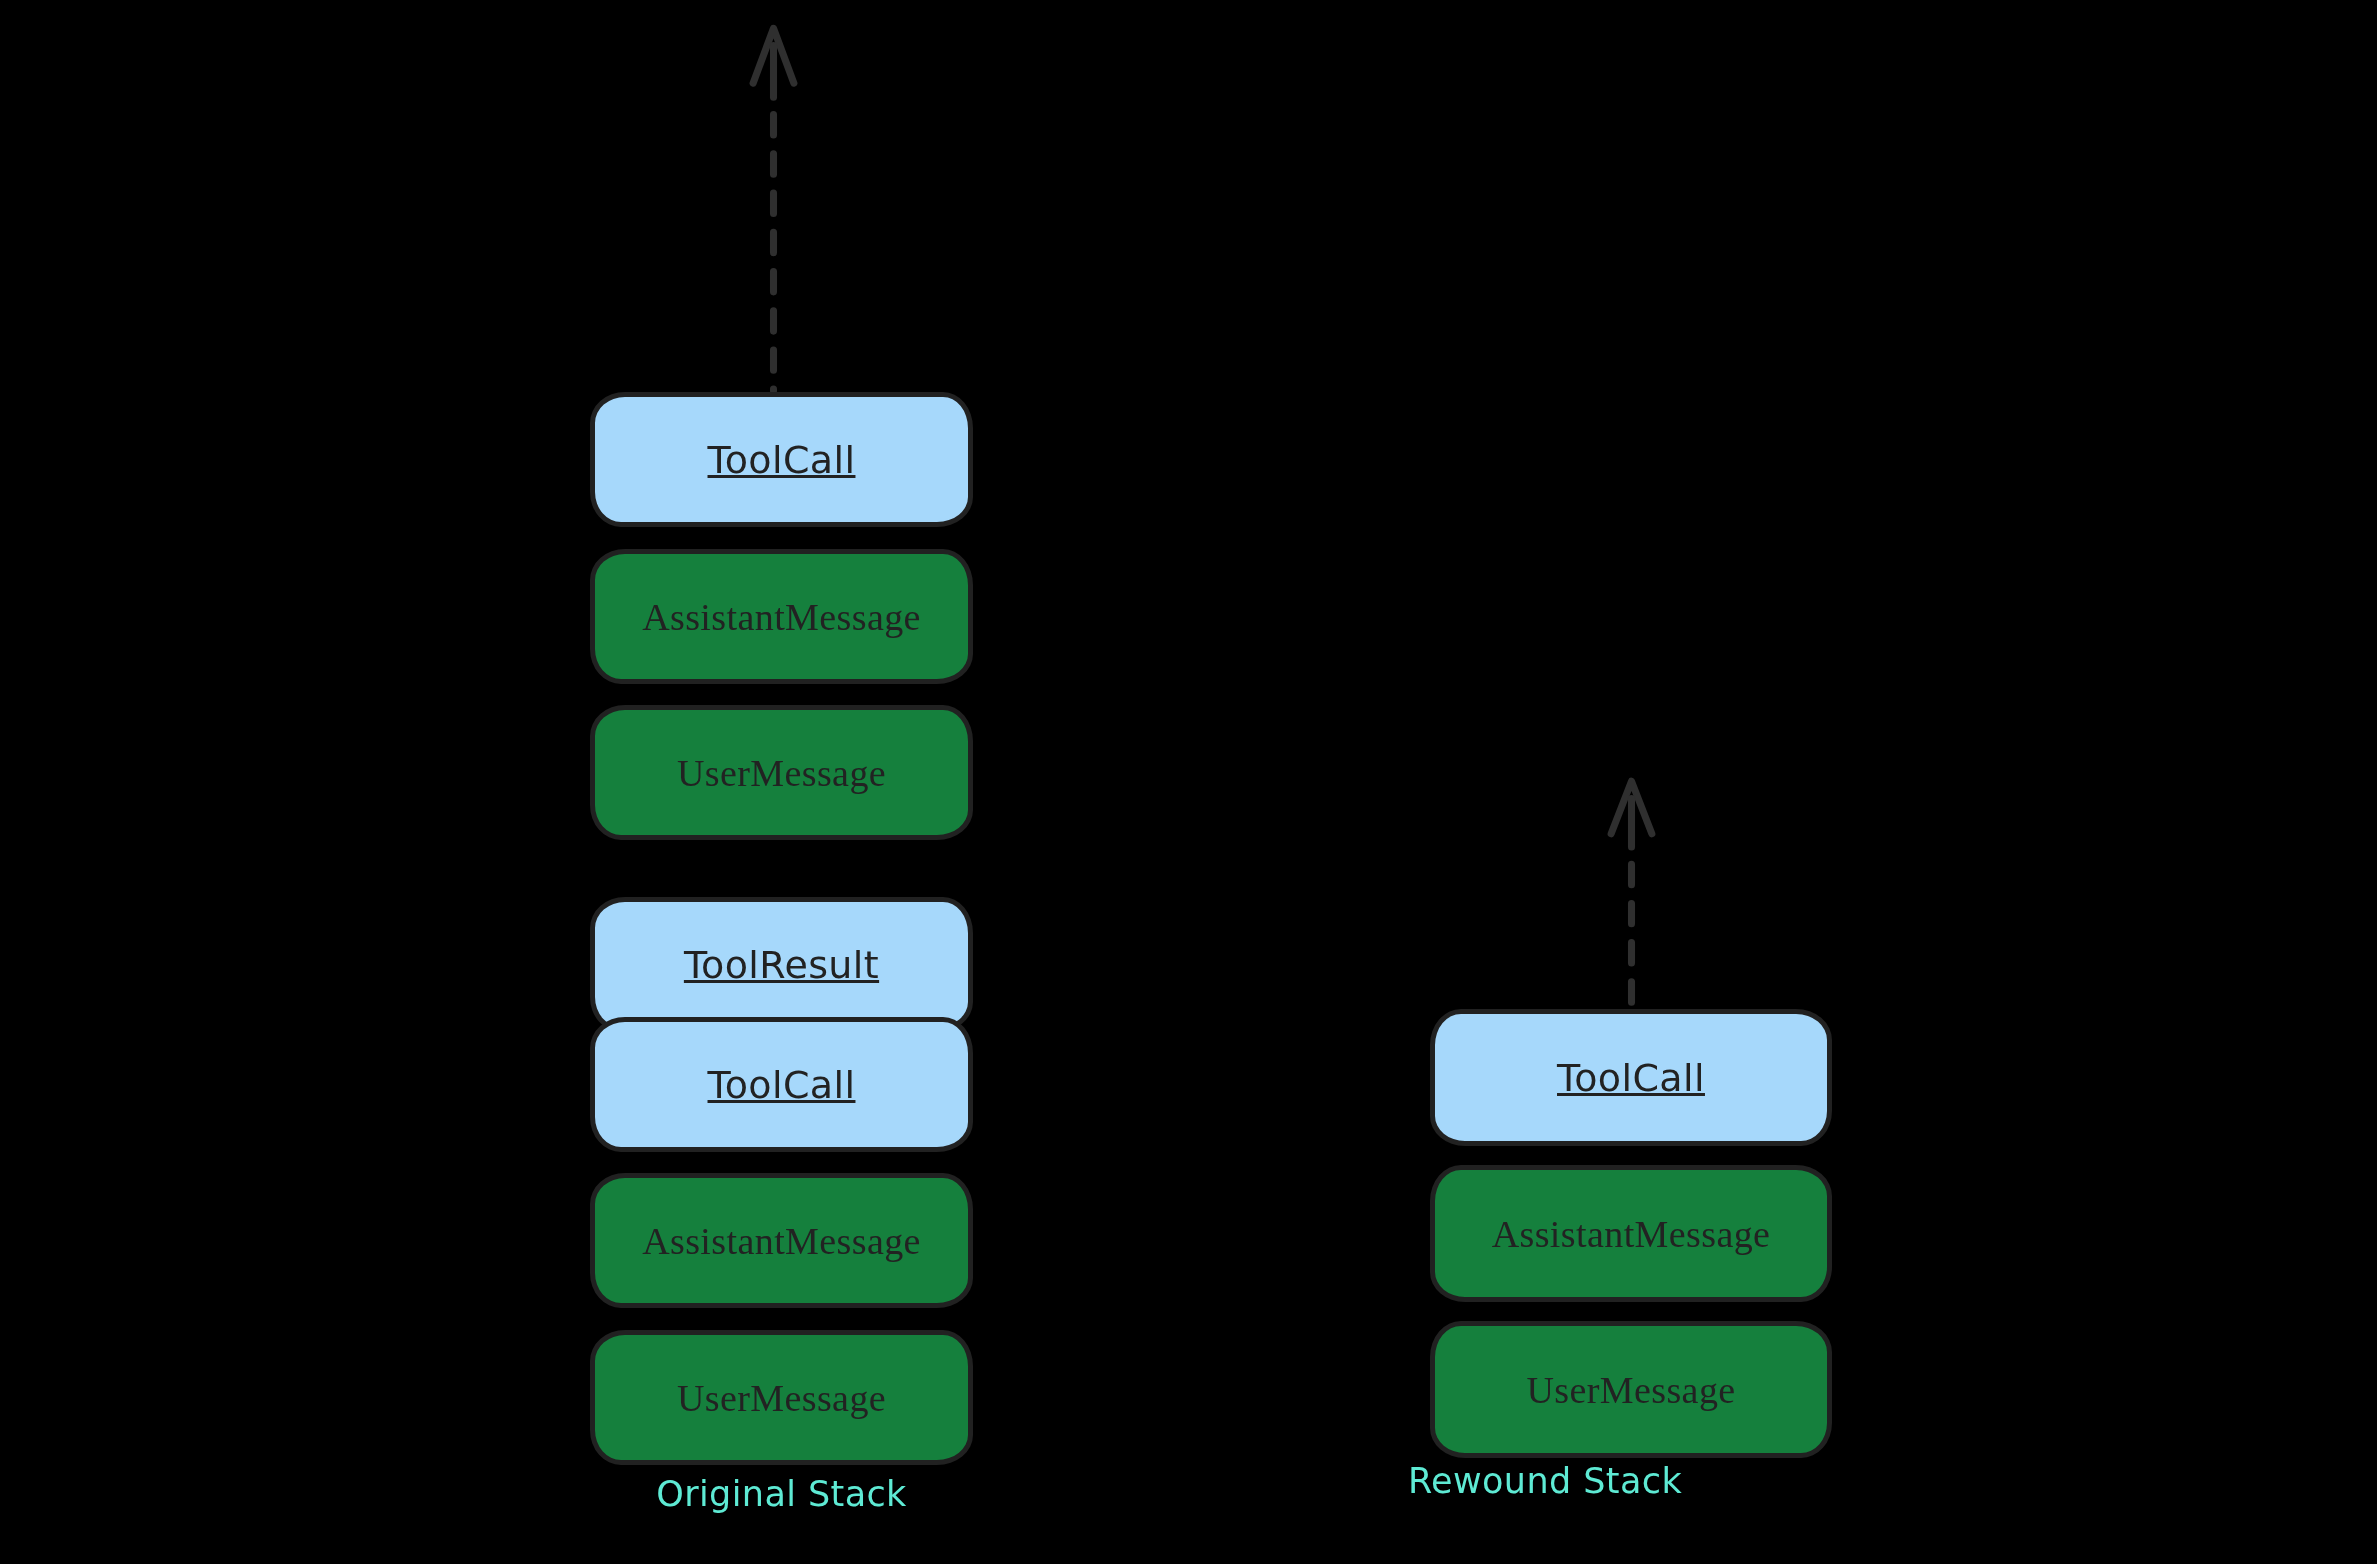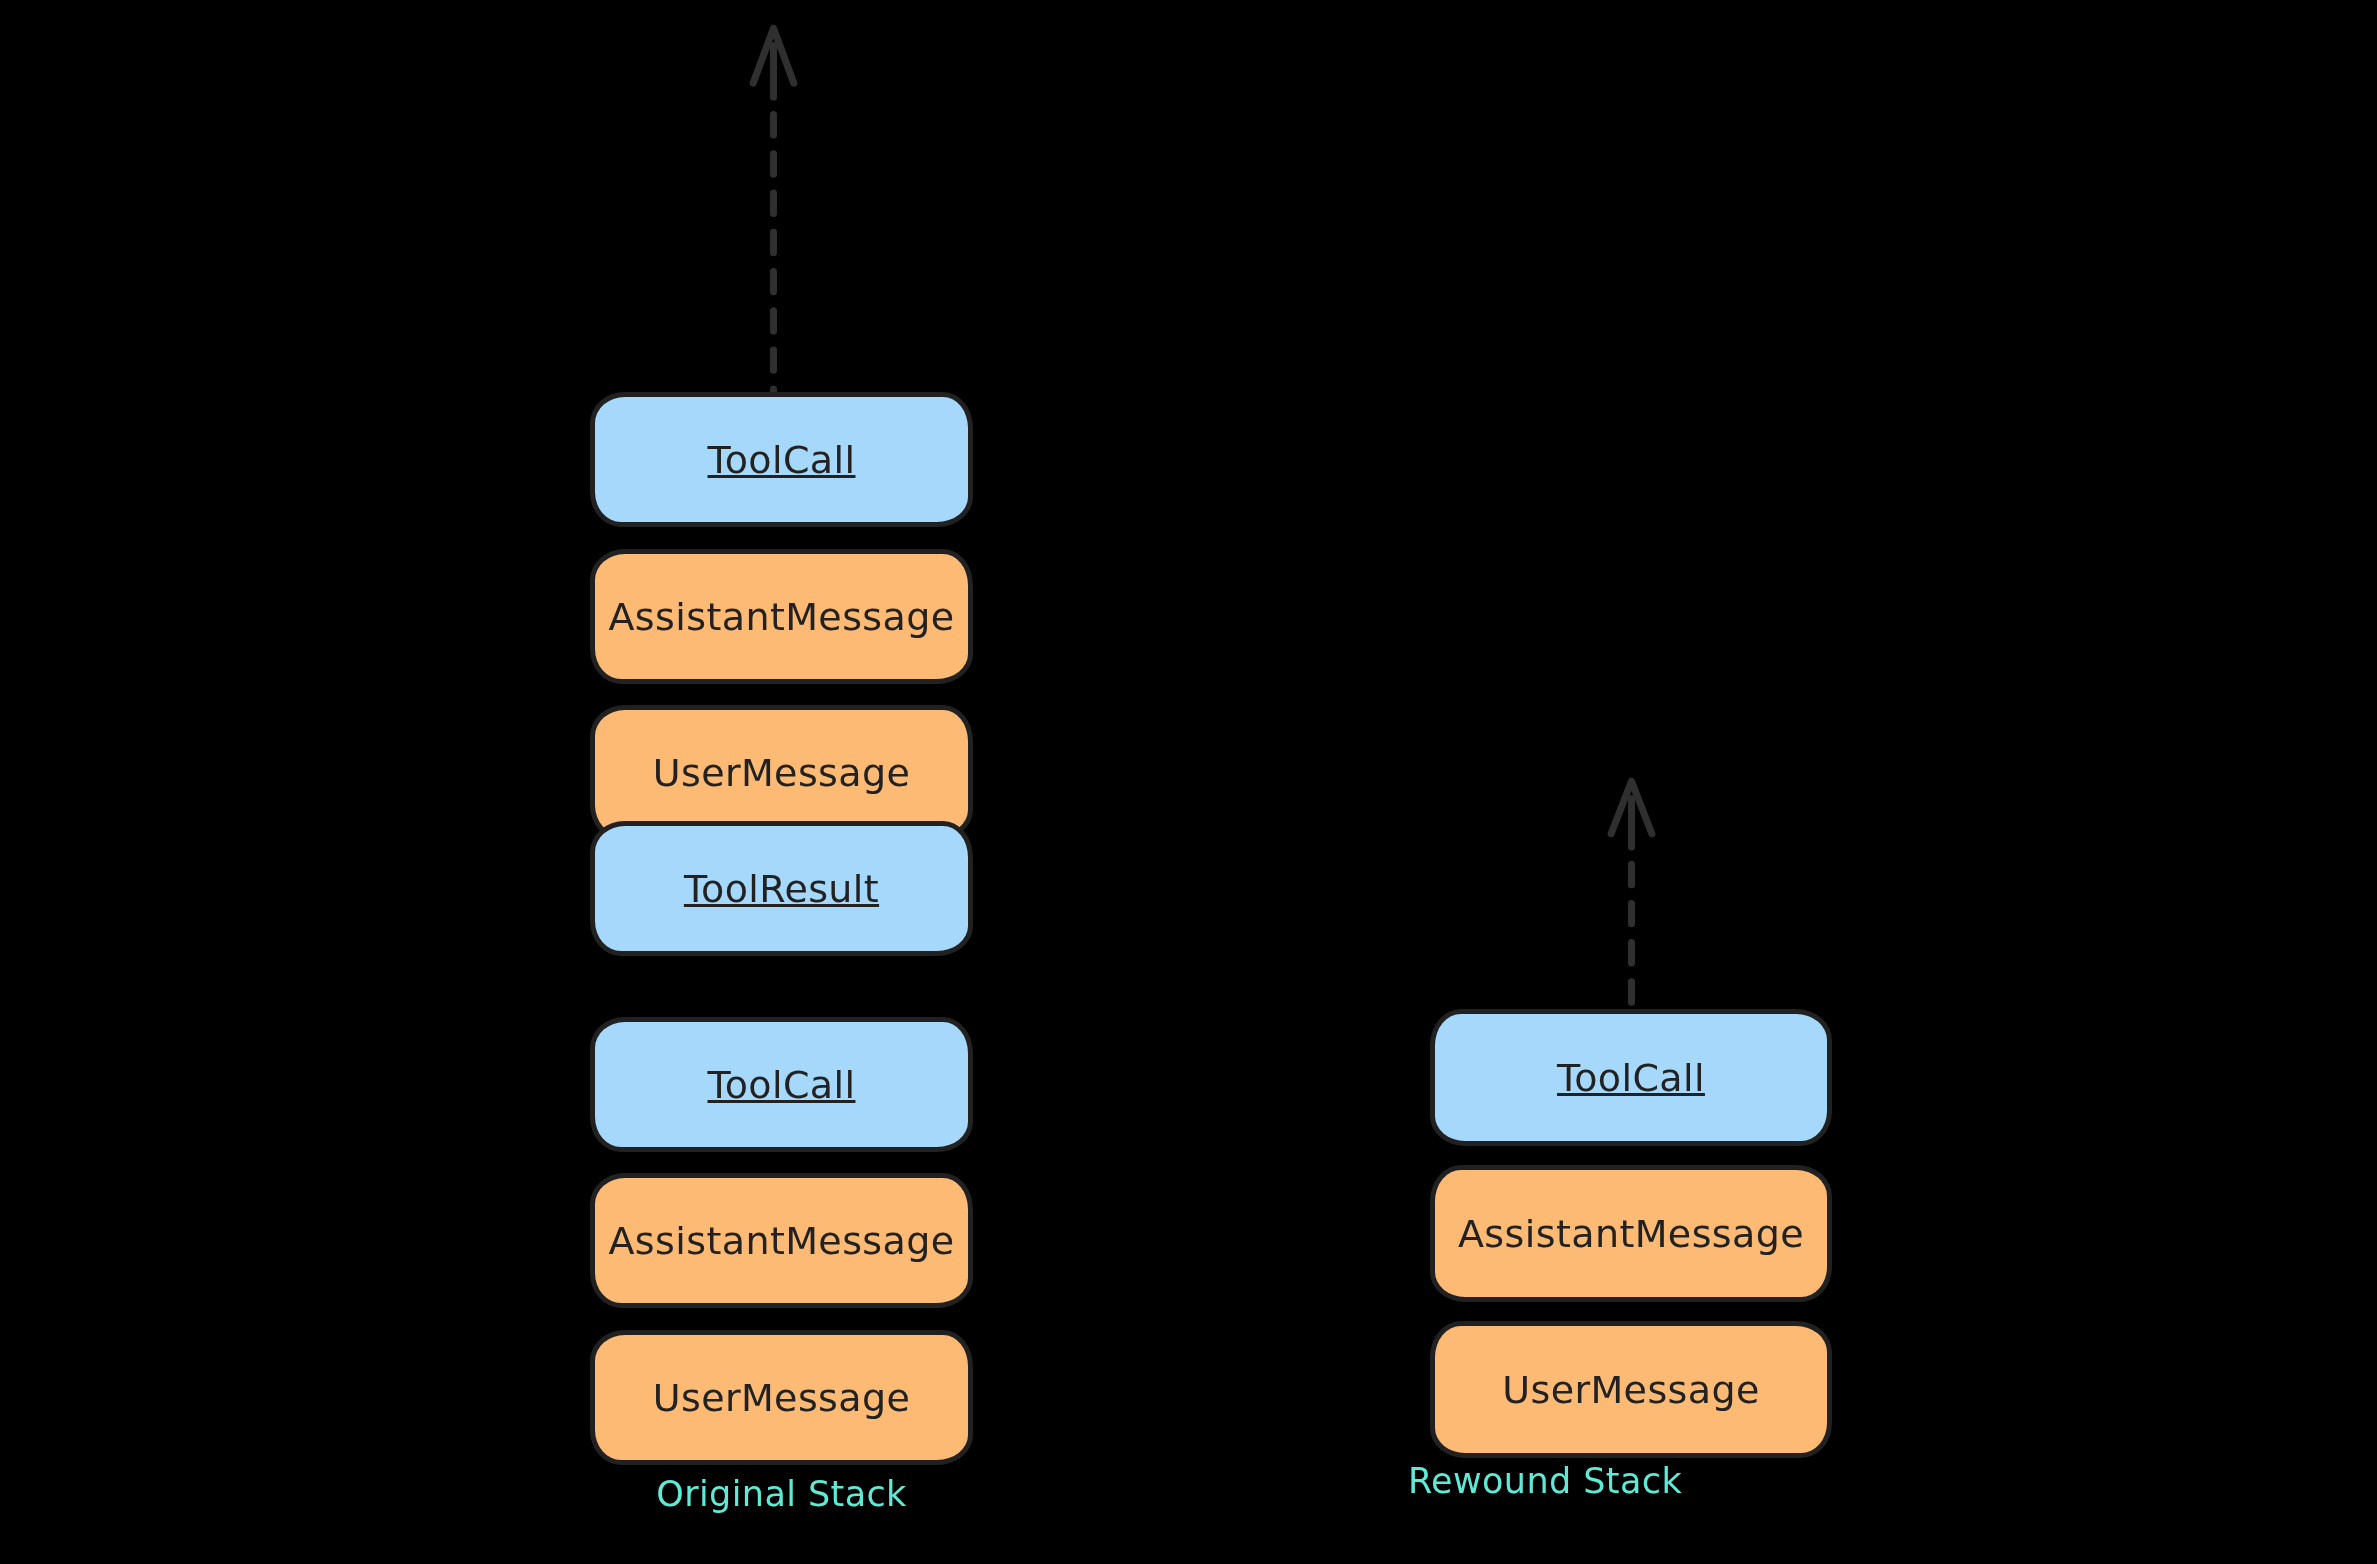--- a/index.html
+++ b/index.html
@@ -21,29 +21,29 @@
     align-items: center;
     justify-content: center;
     border: 5.5px solid #212121;
     box-sizing: border-box;
     font-size: 38px;
     color: #222222;
     letter-spacing: 0.4px;
     text-align: center;
   }
   .blue   { background: #a6d8fb; text-decoration: underline; }
-  .yellow { background: #fdba74; }
+  .yellow { background: #15803d; font-family: Liberation Serif, serif; }
 
   
   .s0 { left: 590px; width: 383px; height: 135px; }
   .s0 { border-radius: 35px 30px 36px 31px / 31px 36px 30px 35px; }
   .s0b0 { top: 392px; }
   .s0b1 { top: 549px; }
   .s0b2 { top: 705px; }
-  .s0b3 { top: 821px; }
+  .s0b3 { top: 897px; }
   .s0b4 { top: 1017px; }
   .s0b5 { top: 1173px; }
   .s0b6 { top: 1330px; }
 
   
   .s1 { left: 1430px; width: 402px; height: 137px; }
   .s1 { border-radius: 31px 36px 31px 35px / 36px 31px 35px 30px; }
   .s1b0 { top: 1009px; }
   .s1b1 { top: 1165px; }
   .s1b2 { top: 1321px; }

